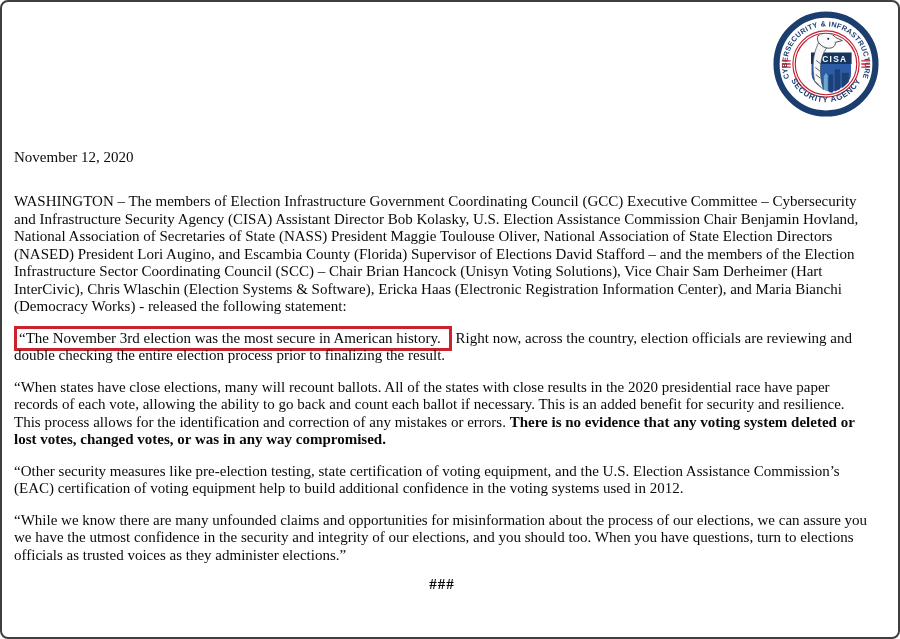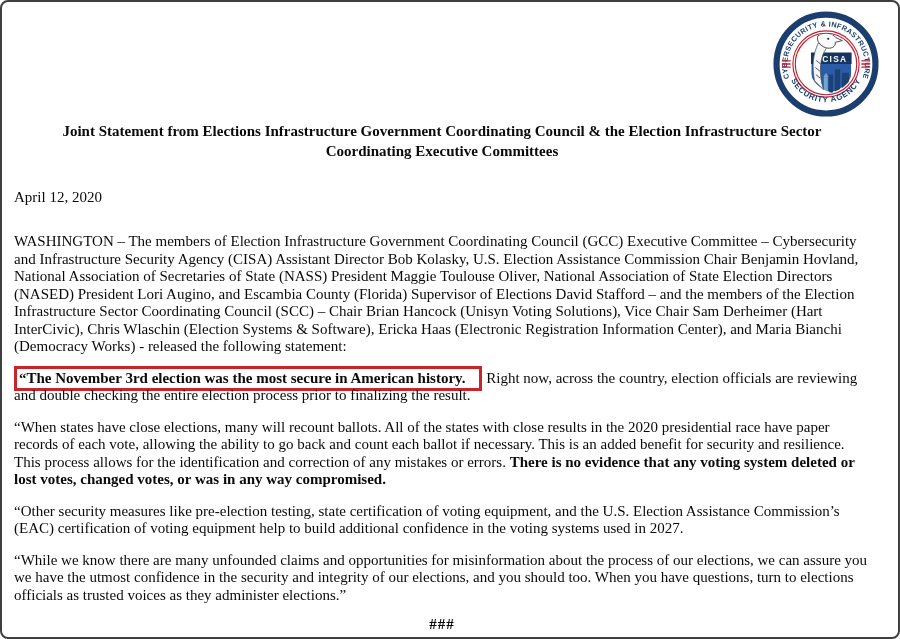--- a/index.html
+++ b/index.html
@@ -14,22 +14,21 @@
   .content { padding:119px 28px 0 12px; }
   .title {
     text-align:center; font-weight:700; font-size:15px; line-height:20px;
     padding:0 20px;
   }
   .date { margin-top:28px; font-size:15px; line-height:17px; }
   .para { font-size:15px; line-height:17.5px; margin:14px 0 0 0; text-align:left; }
   .para.first { margin-top:27px; }
   .highlight-box {
     border:3px solid var(--highlight-red, #c9242b);
-    padding:1px 14px 2px 2px;
-    font-weight:bold;
+    padding:1px 8px 2px 2px;
   }
   .end-mark { text-align:center; font-weight:700; font-size:15px; margin-top:12px; letter-spacing:1px; }
   .seal-arc-text { font-family:"Liberation Sans", sans-serif; font-weight:700; fill:#1b3e6f; }
   .seal-cisa { font-family:"Liberation Sans", sans-serif; font-weight:700; fill:#ffffff; letter-spacing:1.5px; }
 </style>
 </head>
 <body>
 
 <div class="page">
 
@@ -79,32 +78,28 @@
       <g>
         <path d="M 51.5,36 C 45,49 44,63 47,79 L 57,89 C 51.5,70 53,52 60.5,42 Z" fill="#f5f5f3" stroke="#39465a" stroke-width="0.8"></path>
         <path d="M 49,56 l 5,4 M 48,64 l 5,4 M 48.5,72 l 5,4" stroke="#39465a" stroke-width="1" fill="none"></path>
         <path d="M 51,28 C 57,23.5 67,24.5 71,30 L 78.5,33.5 L 70.5,35.5 C 71.5,40.5 65.5,43.5 59.5,41.5 C 52.5,39 48.5,33 51,28 Z" fill="#fafaf8" stroke="#2e3b4e" stroke-width="1"></path>
         <circle cx="62.5" cy="31.5" r="1.2" fill="#16355f"></circle>
       </g>
     </g>
   </svg>
 
   <div class="content">
-    <div class="title">
-      <div>Joint Statement from Elections Infrastructure Government Coordinating Council &amp; the Election Infrastructure Sector</div>
-      <div>Coordinating Executive Committees</div>
-    </div>
 
-    <div class="date">April 12, 2020</div>
+    <div class="date">November 12, 2020</div>
 
     <p class="para first">WASHINGTON – The members of Election Infrastructure Government Coordinating Council (GCC) Executive Committee – Cybersecurity and Infrastructure Security Agency (CISA) Assistant Director Bob Kolasky, U.S. Election Assistance Commission Chair Benjamin Hovland, National Association of Secretaries of State (NASS) President Maggie Toulouse Oliver, National Association of State Election Directors (NASED) President Lori Augino, and Escambia County (Florida) Supervisor of Elections David Stafford – and the members of the Election Infrastructure Sector Coordinating Council (SCC) – Chair Brian Hancock (Unisyn Voting Solutions), Vice Chair Sam Derheimer (Hart InterCivic), Chris Wlaschin (Election Systems &amp; Software), Ericka Haas (Electronic Registration Information Center), and Maria Bianchi (Democracy Works) - released the following statement:</p>
 
     <p class="para"><span class="highlight-box">“The November 3rd election was the most secure in American history.</span> <span>Right now, across the country, election officials are reviewing and double checking the entire election process prior to finalizing the result.</span></p>
 
     <p class="para"><span>“When states have close elections, many will recount ballots. All of the states with close results in the 2020 presidential race have paper records of each vote, allowing the ability to go back and count each ballot if necessary. This is an added benefit for security and resilience. This process allows for the identification and correction of any mistakes or errors.</span> <strong>There is no evidence that any voting system deleted or lost votes, changed votes, or was in any way compromised.</strong></p>
 
-    <p class="para">“Other security measures like pre-election testing, state certification of voting equipment, and the U.S. Election Assistance Commission’s (EAC) certification of voting equipment help to build additional confidence in the voting systems used in 2027.</p>
+    <p class="para">“Other security measures like pre-election testing, state certification of voting equipment, and the U.S. Election Assistance Commission’s (EAC) certification of voting equipment help to build additional confidence in the voting systems used in 2012.</p>
 
     <p class="para">“While we know there are many unfounded claims and opportunities for misinformation about the process of our elections, we can assure you we have the utmost confidence in the security and integrity of our elections, and you should too. When you have questions, turn to elections officials as trusted voices as they administer elections.”</p>
 
     <div class="end-mark">###</div>
   </div>
 </div>
 
 </body></html>

